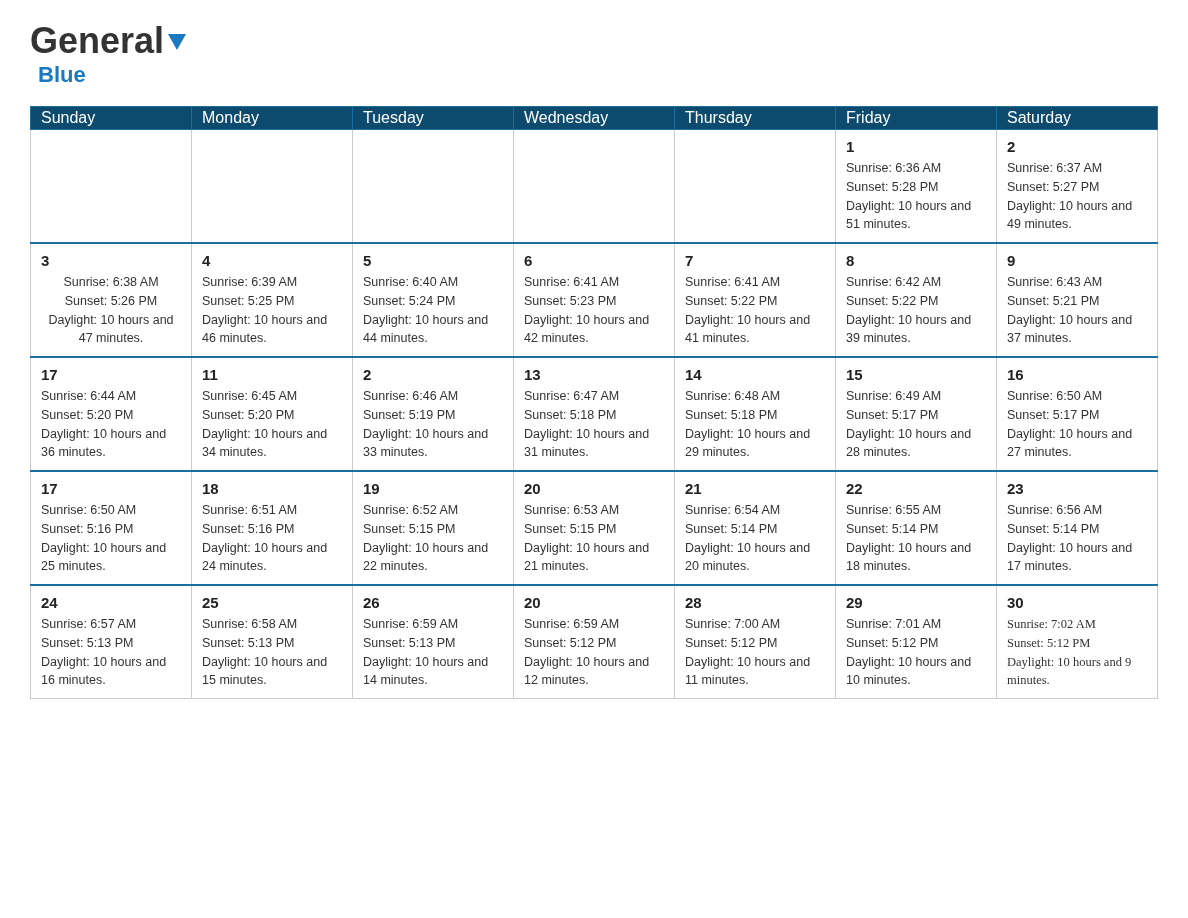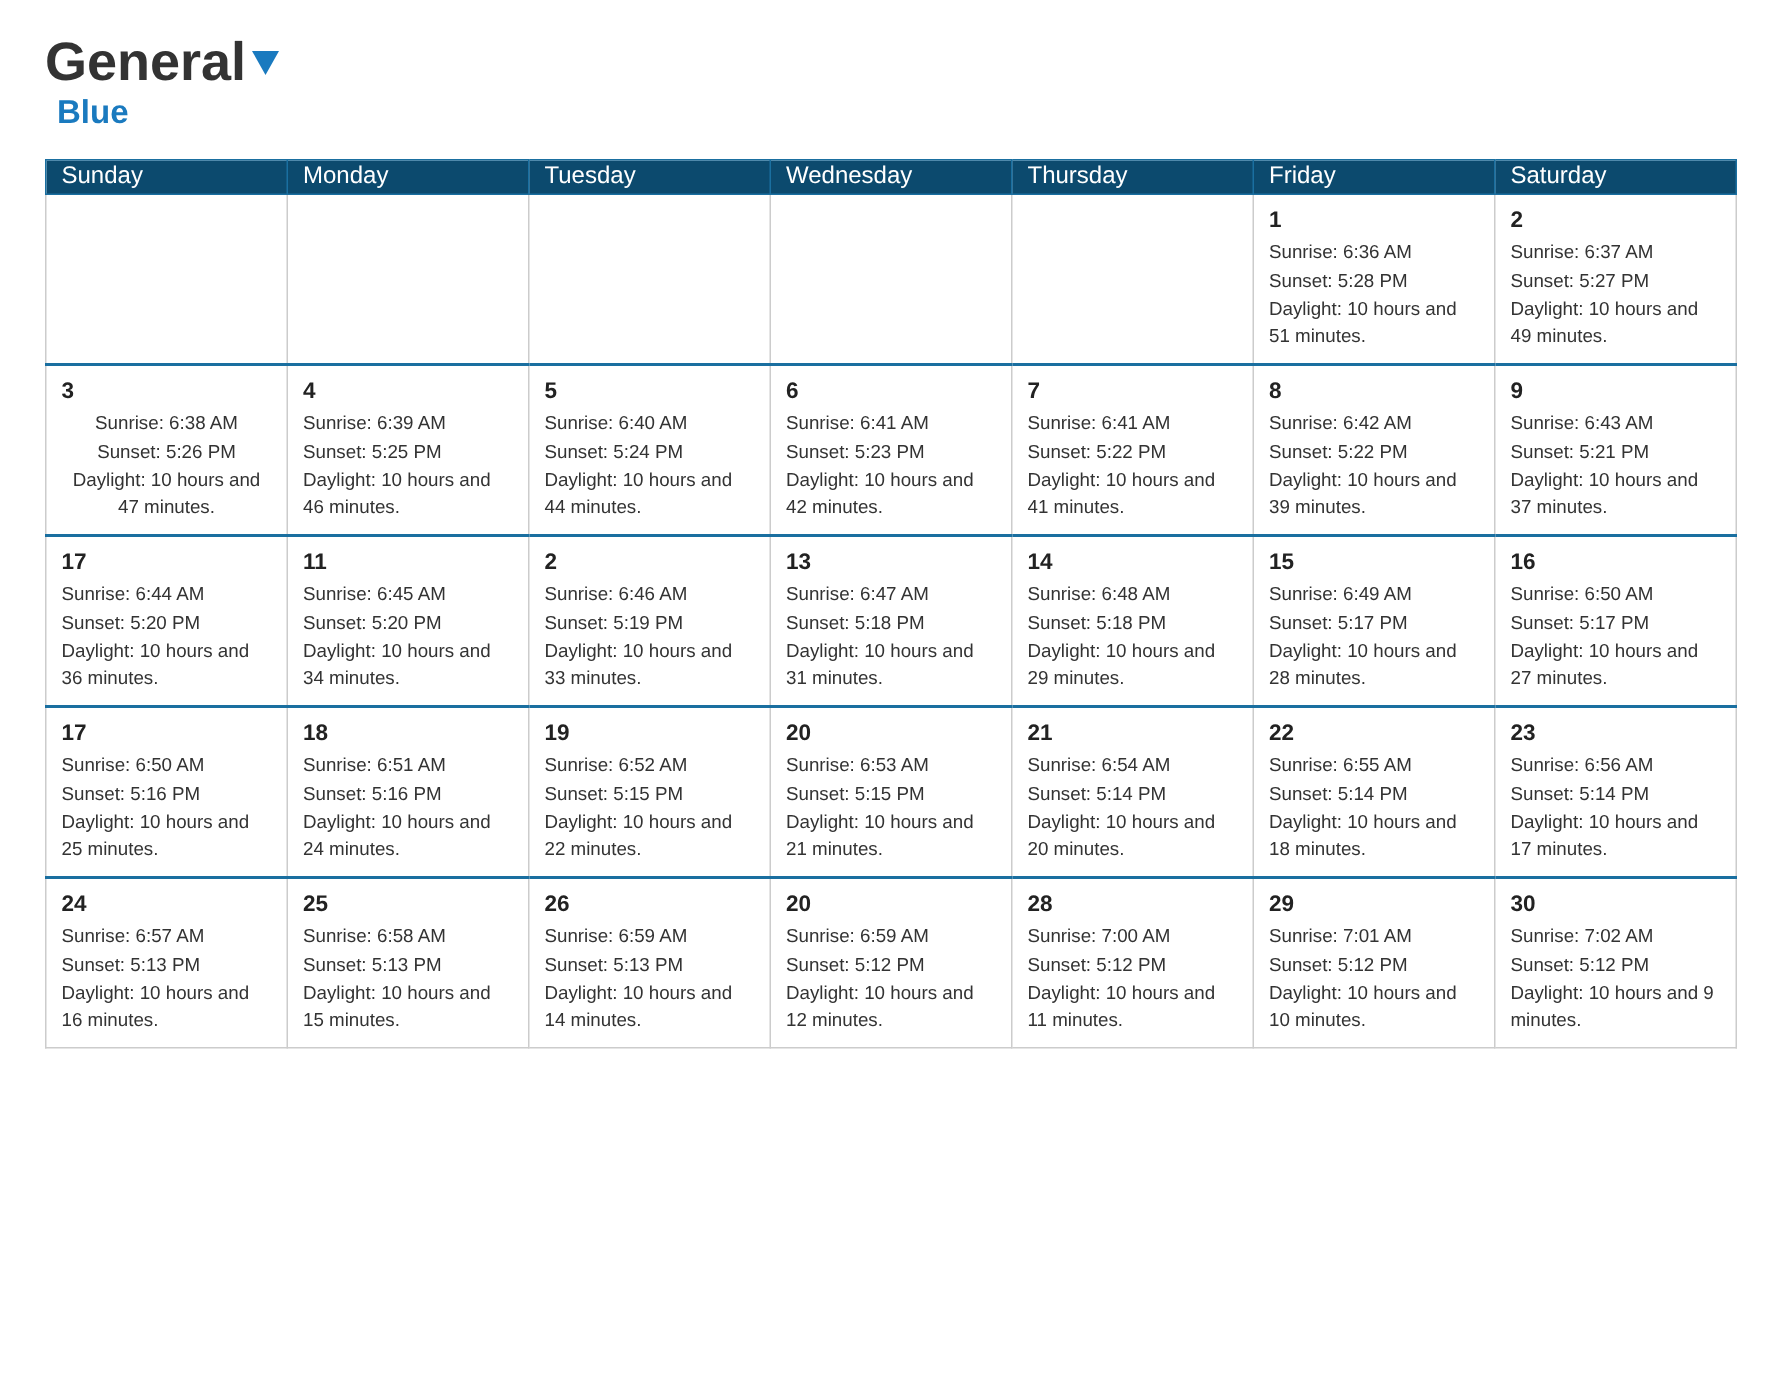--- a/index.html
+++ b/index.html
@@ -304,19 +304,19 @@
 Daylight: 10 hours and 11 minutes.</div>
         </td>
         <td>
           <div class="day-num">29</div>
           <div class="day-info" style="white-space: pre-line;">Sunrise: 7:01 AM
 Sunset: 5:12 PM
 Daylight: 10 hours and 10 minutes.</div>
         </td>
         <td>
           <div class="day-num">30</div>
-          <div class="day-info" style="white-space: pre-line;">Sunrise: 7:02 AM
+          <div class="day-info" style="white-space: pre-line; font-family: Liberation Serif, serif;">Sunrise: 7:02 AM
 Sunset: 5:12 PM
 Daylight: 10 hours and 9 minutes.</div>
         </td>
       </tr>
     </tbody>
 </table>
 
 </body></html>

